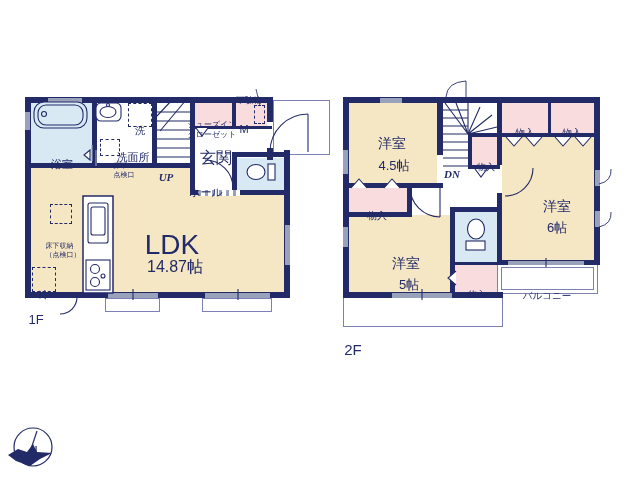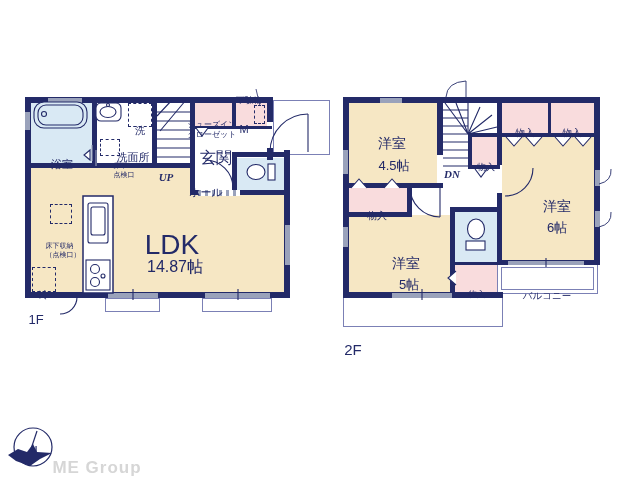--- a/index.html
+++ b/index.html
@@ -230,15 +230,14 @@
   <div class="lbl" style="left:557px;top:191px;font-size:14px;">洋室</div>
   <div class="lbl" style="left:557px;top:212px;font-size:13px;">6帖</div>
   <div class="lbl" style="left:377px;top:200px;font-size:10px;">物入</div>
   <div class="lbl" style="left:406px;top:248px;font-size:14px;">洋室</div>
   <div class="lbl" style="left:409px;top:269px;font-size:13px;">5帖</div>
   <div class="lbl" style="left:477px;top:278px;font-size:8.5px;">物入</div>
   <div class="lbl" style="left:547px;top:280px;font-size:9.5px;">バルコニー</div>
   <div class="lbl" style="left:353px;top:334px;font-size:15px;">2F</div>
 
   <div class="lbl" style="left:34px;top:433px;font-size:9px;font-weight:bold;">N</div>
-  <div class="lbl logo" style="left:97px;top:452px;font-size:17px;">ME Group</div>
 
 </div>
 
 </body></html>

